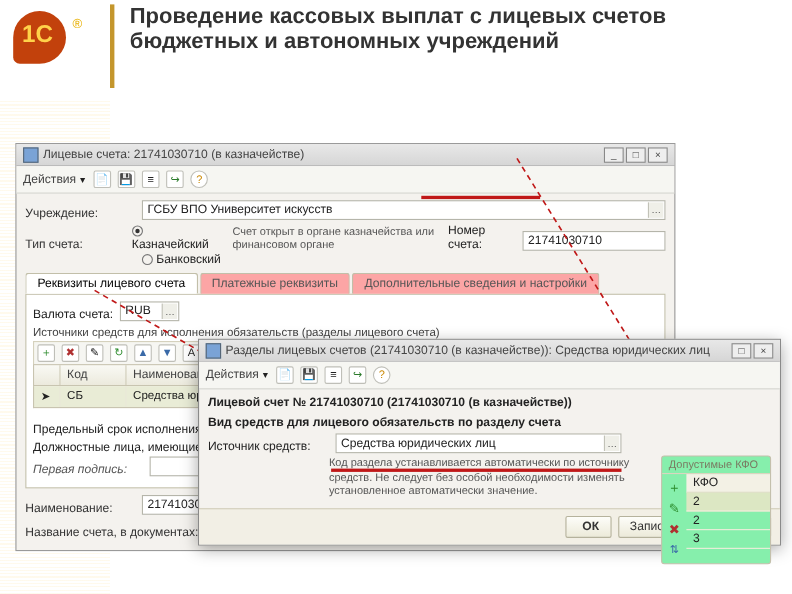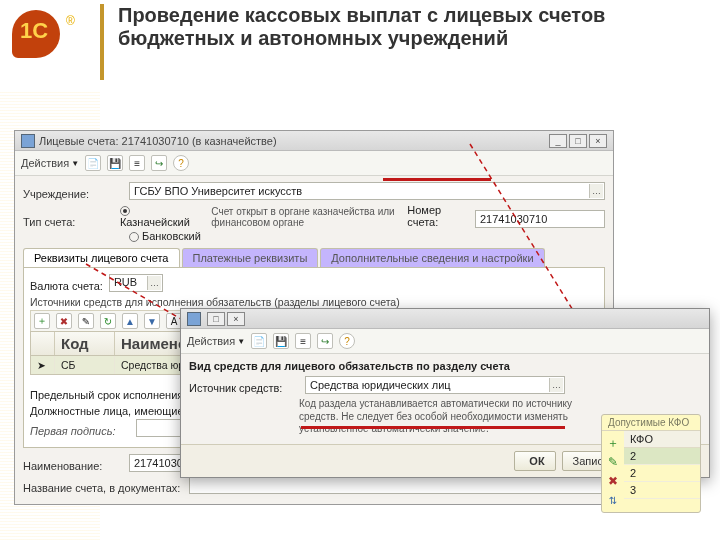--- a/index.html
+++ b/index.html
@@ -30,39 +30,39 @@
   .form { padding: 6px 8px; }
   .row { display: flex; align-items: flex-end; gap: 6px; margin-bottom: 4px; }
   .lbl { width: 100px; color: #333; }
   .field { flex: 1; background: #fff; border: 1px solid #b5b5aa; padding: 2px 4px; height: 18px; position: relative; }
   .field-btn { position: absolute; right: 1px; top: 1px; bottom: 1px; width: 14px; background: #efefe8; border-left: 1px solid #c2c2b8; display:flex;align-items:center;justify-content:center;font-size:9px;color:#555;}
   .radio { width: 10px; height: 10px; border: 1px solid #777; border-radius: 50%; display: inline-block; margin-right: 3px; vertical-align: middle; position: relative;}
   .radio.on::after{content:"";position:absolute;left:2px;top:2px;width:4px;height:4px;background:#333;border-radius:50%;}
   .sub { color: #555; font-size: 10px; }
 
   .tabs { display: flex; gap: 2px; margin: 6px 0 0 0; }
-  .tab { padding: 3px 10px; background: #c4b5fd; border: 1px solid #c2bfa9; border-bottom: none; color: #555; border-radius: 3px 3px 0 0; }
+  .tab { padding: 3px 10px; background: #fca5a5; border: 1px solid #c2bfa9; border-bottom: none; color: #555; border-radius: 3px 3px 0 0; }
   .tab.active { background: #fff; color: #000; }
 
   .panel { border: 1px solid #c2bfa9; background: #fff; padding: 6px; }
 
   .smallfield { background:#fff; border:1px solid #b5b5aa; padding:1px 4px; height:18px; position:relative; display:inline-block;}
 
   .table-head { display:flex; background: linear-gradient(#f9f9f4,#eceadd); border:1px solid #c8c4b0; }
-  .table-head div { padding:3px 6px; border-right:1px solid #d0ccb8; font-size:15px; color:#444;font-weight:bold;}
+  .table-head div { padding:3px 6px; border-right:1px solid #d0ccb8; font-size:11px; color:#444;}
   .table-row { display:flex; background:#fff; border:1px solid #c8c4b0; border-top:none;}
   .table-row div { padding:3px 6px; border-right:1px solid #eae7d8; font-size:10.5px;}
 
   .underline-red { position:absolute; height:3px; background:#c01818; }
 
   .cb { width:10px;height:10px;border:1px solid #777;display:inline-block;margin-right:4px;vertical-align:middle;}
 
   .win2 { position: absolute; left: 180px; top: 308px; width: 530px; background: #f4f2ee; border: 1px solid #8a8a8a; box-shadow: 0 4px 14px rgba(0,0,0,.35); }
 
-  .kfo-box { position:absolute; right:8px; top:60px; width:100px; background:#fef9c3; border:1px solid #c4c0ac; border-radius:3px;}
+  .kfo-box { position:absolute; right:8px; top:60px; width:100px; background:#86efac; border:1px solid #c4c0ac; border-radius:3px;}
   .kfo-title { color:#7a7a62; font-size:10px; padding:2px 6px; border-bottom:1px solid #dad5bf;}
   .kfo-body { display:flex; }
   .kfo-icons { width:22px; display:flex; flex-direction:column; gap:3px; padding:4px 3px; }
   .kfo-icons span{ width:16px;height:16px;display:flex;align-items:center;justify-content:center;font-size:12px;}
   .kfo-list { flex:1; }
   .kfo-head { padding:2px 6px; background:#f3f1e5; border-bottom:1px solid #e0dcc6;}
   .kfo-item { padding:2px 6px; border-bottom:1px solid #f0eddc; }
   .kfo-item.sel { background:#dce7c3; }
 
   .bottombar{display:flex;justify-content:flex-end;gap:6px;padding:6px 8px;background:#f2efe5;border-top:1px solid #d0ccb8;}
@@ -201,36 +201,38 @@
         <path d="M0,0 L7,3 L0,6 Z" fill="#c01818"></path>
       </marker>
     </defs>
   <line x1="86" y1="264" x2="214" y2="338" stroke="#c01818" stroke-width="1.5" stroke-dasharray="5,4" marker-end="url(#ah)"></line>
   <line x1="470" y1="144" x2="610" y2="370" stroke="#c01818" stroke-width="1.5" stroke-dasharray="5,4" marker-end="url(#ah)"></line>
 </svg>
 
 <div class="win2">
   <div class="titlebar">
     <span style="width:14px;height:14px;background:#7aa3d6;border:1px solid #567;display:inline-block;margin-right:4px;"></span>
+    <span class="caption">Разделы лицевых счетов (21741030710 (в казначействе)): Средства юридических лиц</span>
     <span class="win-btn">□</span>
     <span class="win-btn">×</span>
   </div>
   <div class="toolbar">
     <span class="drop">
       <span class="tool-label">Действия</span>
         <span style="font-size:8px;">▼</span>
     </span>
     <span class="tool-icon">📄</span>
     <span class="tool-icon">💾</span>
     <span class="tool-icon">≡</span>
     <span class="tool-icon" style="color:#2a7a2a;">↪</span>
     <span class="tool-icon" style="color:#c98700;border-radius:50%;">?</span>
   </div>
 
   <div class="form" style="position:relative;padding-bottom:2px;">
+    <div style="font-weight:bold;margin-bottom:6px;">Лицевой счет № 21741030710 (21741030710 (в казначействе))</div>
     <div style="font-weight:bold;margin-bottom:4px;">Вид средств для лицевого обязательств по разделу счета</div>
     <div class="row">
       <span style="width:110px;">Источник средств:</span>
       <div class="field" style="flex:0 0 260px;">
         <span>Средства юридических лиц</span>
         <span class="field-btn">…</span>
       </div>
     </div>
     <div class="underline-red" style="left:120px; top:72px; width:264px;"></div>
 

